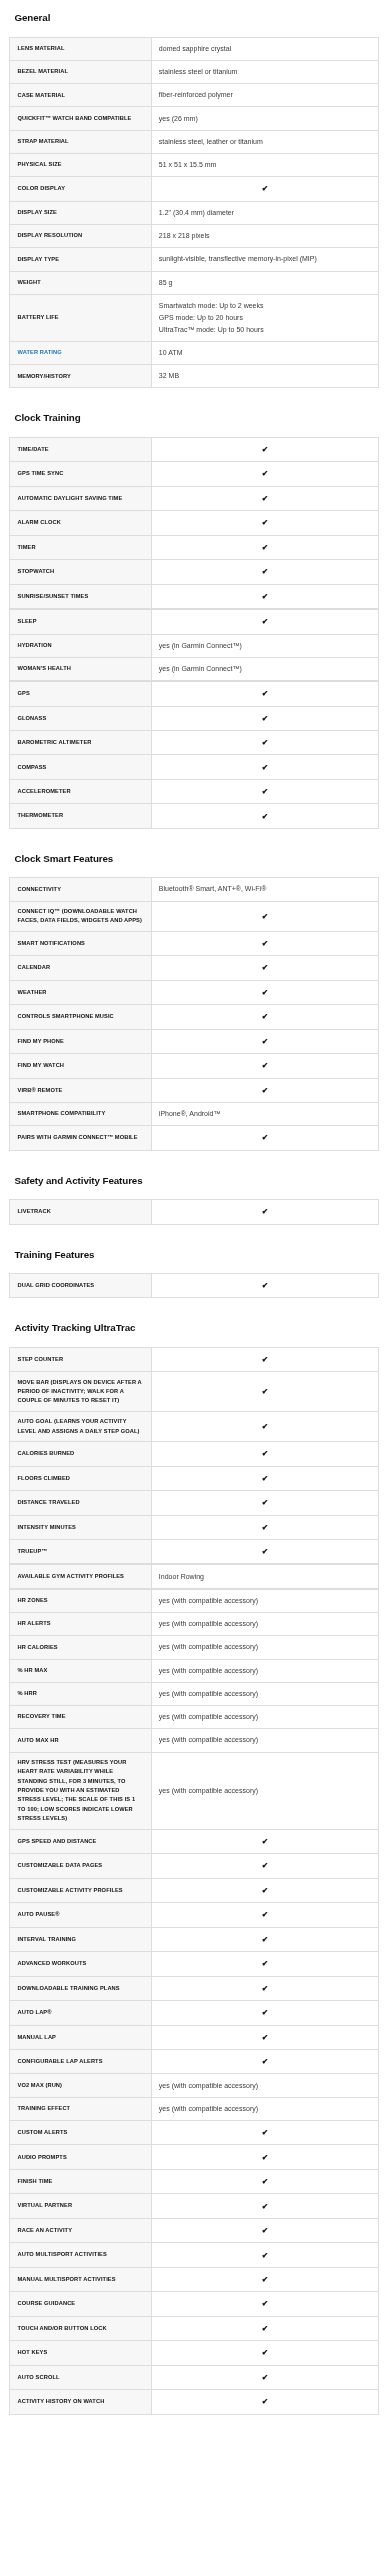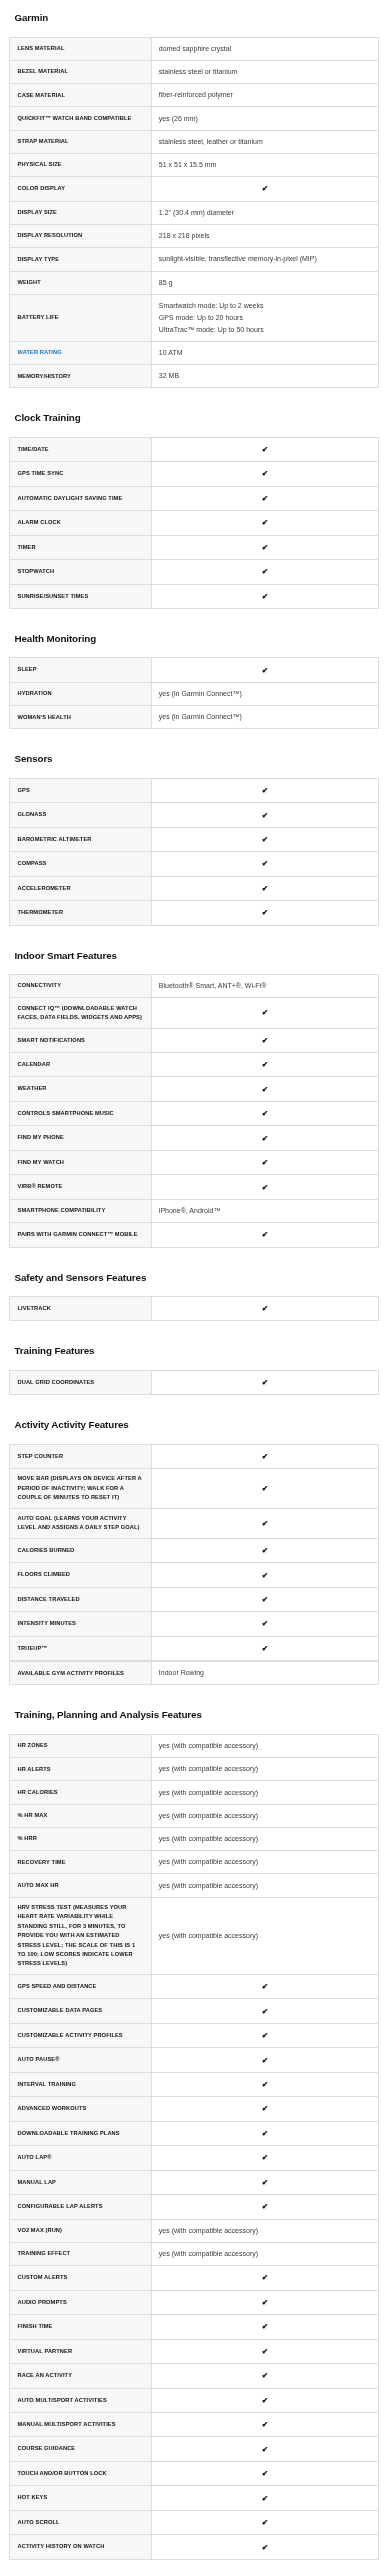--- a/index.html
+++ b/index.html
@@ -28,21 +28,21 @@
   td.value.check{text-align:center;}
   .check-icon{font-size:7.7px;font-weight:700;color:#111;}
   .link{color:#1a73b8;cursor:pointer;}
 </style>
 </head>
 <body>
 
 <div class="page">
   <div id="sections-root">
   <section>
-    <h2 class="section-title">Garmin</h2>
+    <h2 class="section-title">General</h2>
     <table class="spec-table">
       <tbody>
   <tr>
     <td class="label"><span>LENS MATERIAL</span></td>
     <td class="value">domed sapphire crystal</td>
   </tr>
 
   <tr>
     <td class="label"><span>BEZEL MATERIAL</span></td>
     <td class="value">stainless steel or titanium</td>
@@ -149,21 +149,20 @@
 
   <tr>
     <td class="label"><span>SUNRISE/SUNSET TIMES</span></td>
     <td class="value check"><span class="check-icon">✔</span></td>
   </tr>
 </tbody>
     </table>
   </section>
 
   <section>
-    <h2 class="section-title">Health Monitoring</h2>
     <table class="spec-table">
       <tbody>
   <tr>
     <td class="label"><span>SLEEP</span></td>
     <td class="value check"><span class="check-icon">✔</span></td>
   </tr>
 
   <tr>
     <td class="label"><span>HYDRATION</span></td>
     <td class="value">yes (in Garmin Connect™)</td>
@@ -171,21 +170,20 @@
 
   <tr>
     <td class="label"><span>WOMAN'S HEALTH</span></td>
     <td class="value">yes (in Garmin Connect™)</td>
   </tr>
 </tbody>
     </table>
   </section>
 
   <section>
-    <h2 class="section-title">Sensors</h2>
     <table class="spec-table">
       <tbody>
   <tr>
     <td class="label"><span>GPS</span></td>
     <td class="value check"><span class="check-icon">✔</span></td>
   </tr>
 
   <tr>
     <td class="label"><span>GLONASS</span></td>
     <td class="value check"><span class="check-icon">✔</span></td>
@@ -208,21 +206,21 @@
 
   <tr>
     <td class="label"><span>THERMOMETER</span></td>
     <td class="value check"><span class="check-icon">✔</span></td>
   </tr>
 </tbody>
     </table>
   </section>
 
   <section>
-    <h2 class="section-title">Indoor Smart Features</h2>
+    <h2 class="section-title">Clock Smart Features</h2>
     <table class="spec-table">
       <tbody>
   <tr>
     <td class="label"><span>CONNECTIVITY</span></td>
     <td class="value">Bluetooth® Smart, ANT+®, Wi-Fi®</td>
   </tr>
 
   <tr>
     <td class="label"><span>CONNECT IQ™ (DOWNLOADABLE WATCH FACES, DATA FIELDS, WIDGETS AND APPS)</span></td>
     <td class="value check"><span class="check-icon">✔</span></td>
@@ -270,21 +268,21 @@
 
   <tr>
     <td class="label"><span>PAIRS WITH GARMIN CONNECT™ MOBILE</span></td>
     <td class="value check"><span class="check-icon">✔</span></td>
   </tr>
 </tbody>
     </table>
   </section>
 
   <section>
-    <h2 class="section-title">Safety and Sensors Features</h2>
+    <h2 class="section-title">Safety and Activity Features</h2>
     <table class="spec-table">
       <tbody>
   <tr>
     <td class="label"><span>LIVETRACK</span></td>
     <td class="value check"><span class="check-icon">✔</span></td>
   </tr>
 </tbody>
     </table>
   </section>
 
@@ -294,21 +292,21 @@
       <tbody>
   <tr>
     <td class="label"><span>DUAL GRID COORDINATES</span></td>
     <td class="value check"><span class="check-icon">✔</span></td>
   </tr>
 </tbody>
     </table>
   </section>
 
   <section>
-    <h2 class="section-title">Activity Activity Features</h2>
+    <h2 class="section-title">Activity Tracking UltraTrac</h2>
     <table class="spec-table">
       <tbody>
   <tr>
     <td class="label"><span>STEP COUNTER</span></td>
     <td class="value check"><span class="check-icon">✔</span></td>
   </tr>
 
   <tr>
     <td class="label"><span>MOVE BAR (DISPLAYS ON DEVICE AFTER A PERIOD OF INACTIVITY; WALK FOR A COUPLE OF MINUTES TO RESET IT)</span></td>
     <td class="value check"><span class="check-icon">✔</span></td>
@@ -352,21 +350,20 @@
       <tbody>
   <tr>
     <td class="label"><span>AVAILABLE GYM ACTIVITY PROFILES</span></td>
     <td class="value">Indoor Rowing</td>
   </tr>
 </tbody>
     </table>
   </section>
 
   <section>
-    <h2 class="section-title">Training, Planning and Analysis Features</h2>
     <table class="spec-table">
       <tbody>
   <tr>
     <td class="label"><span>HR ZONES</span></td>
     <td class="value">yes (with compatible accessory)</td>
   </tr>
 
   <tr>
     <td class="label"><span>HR ALERTS</span></td>
     <td class="value">yes (with compatible accessory)</td>

